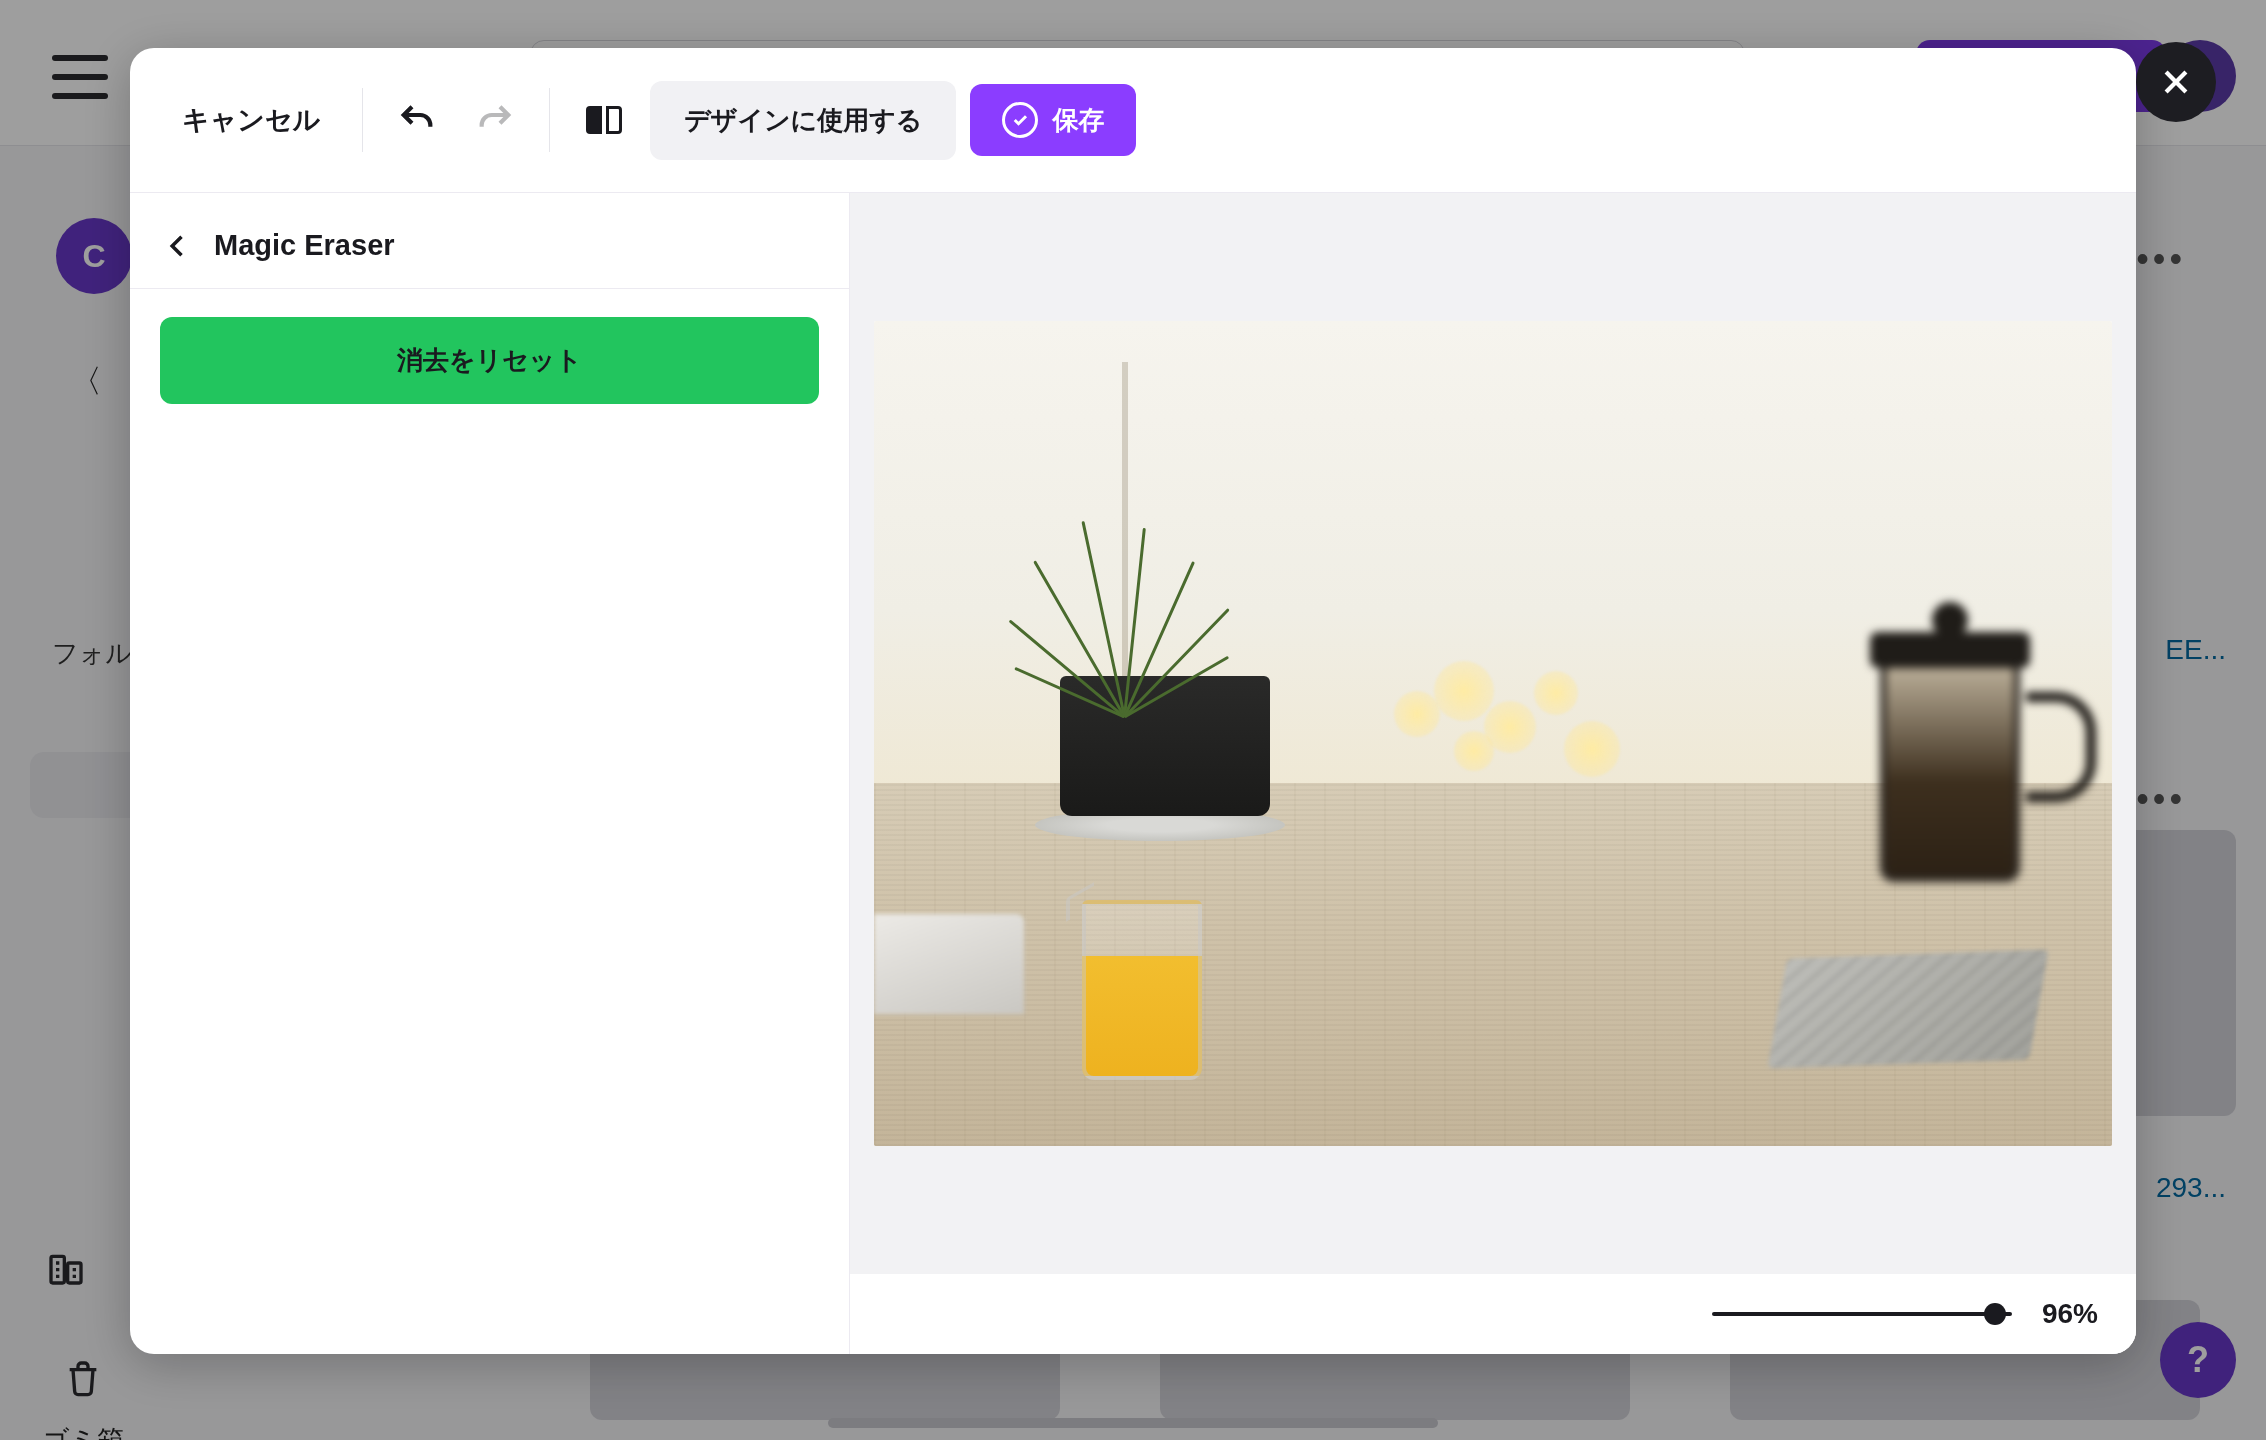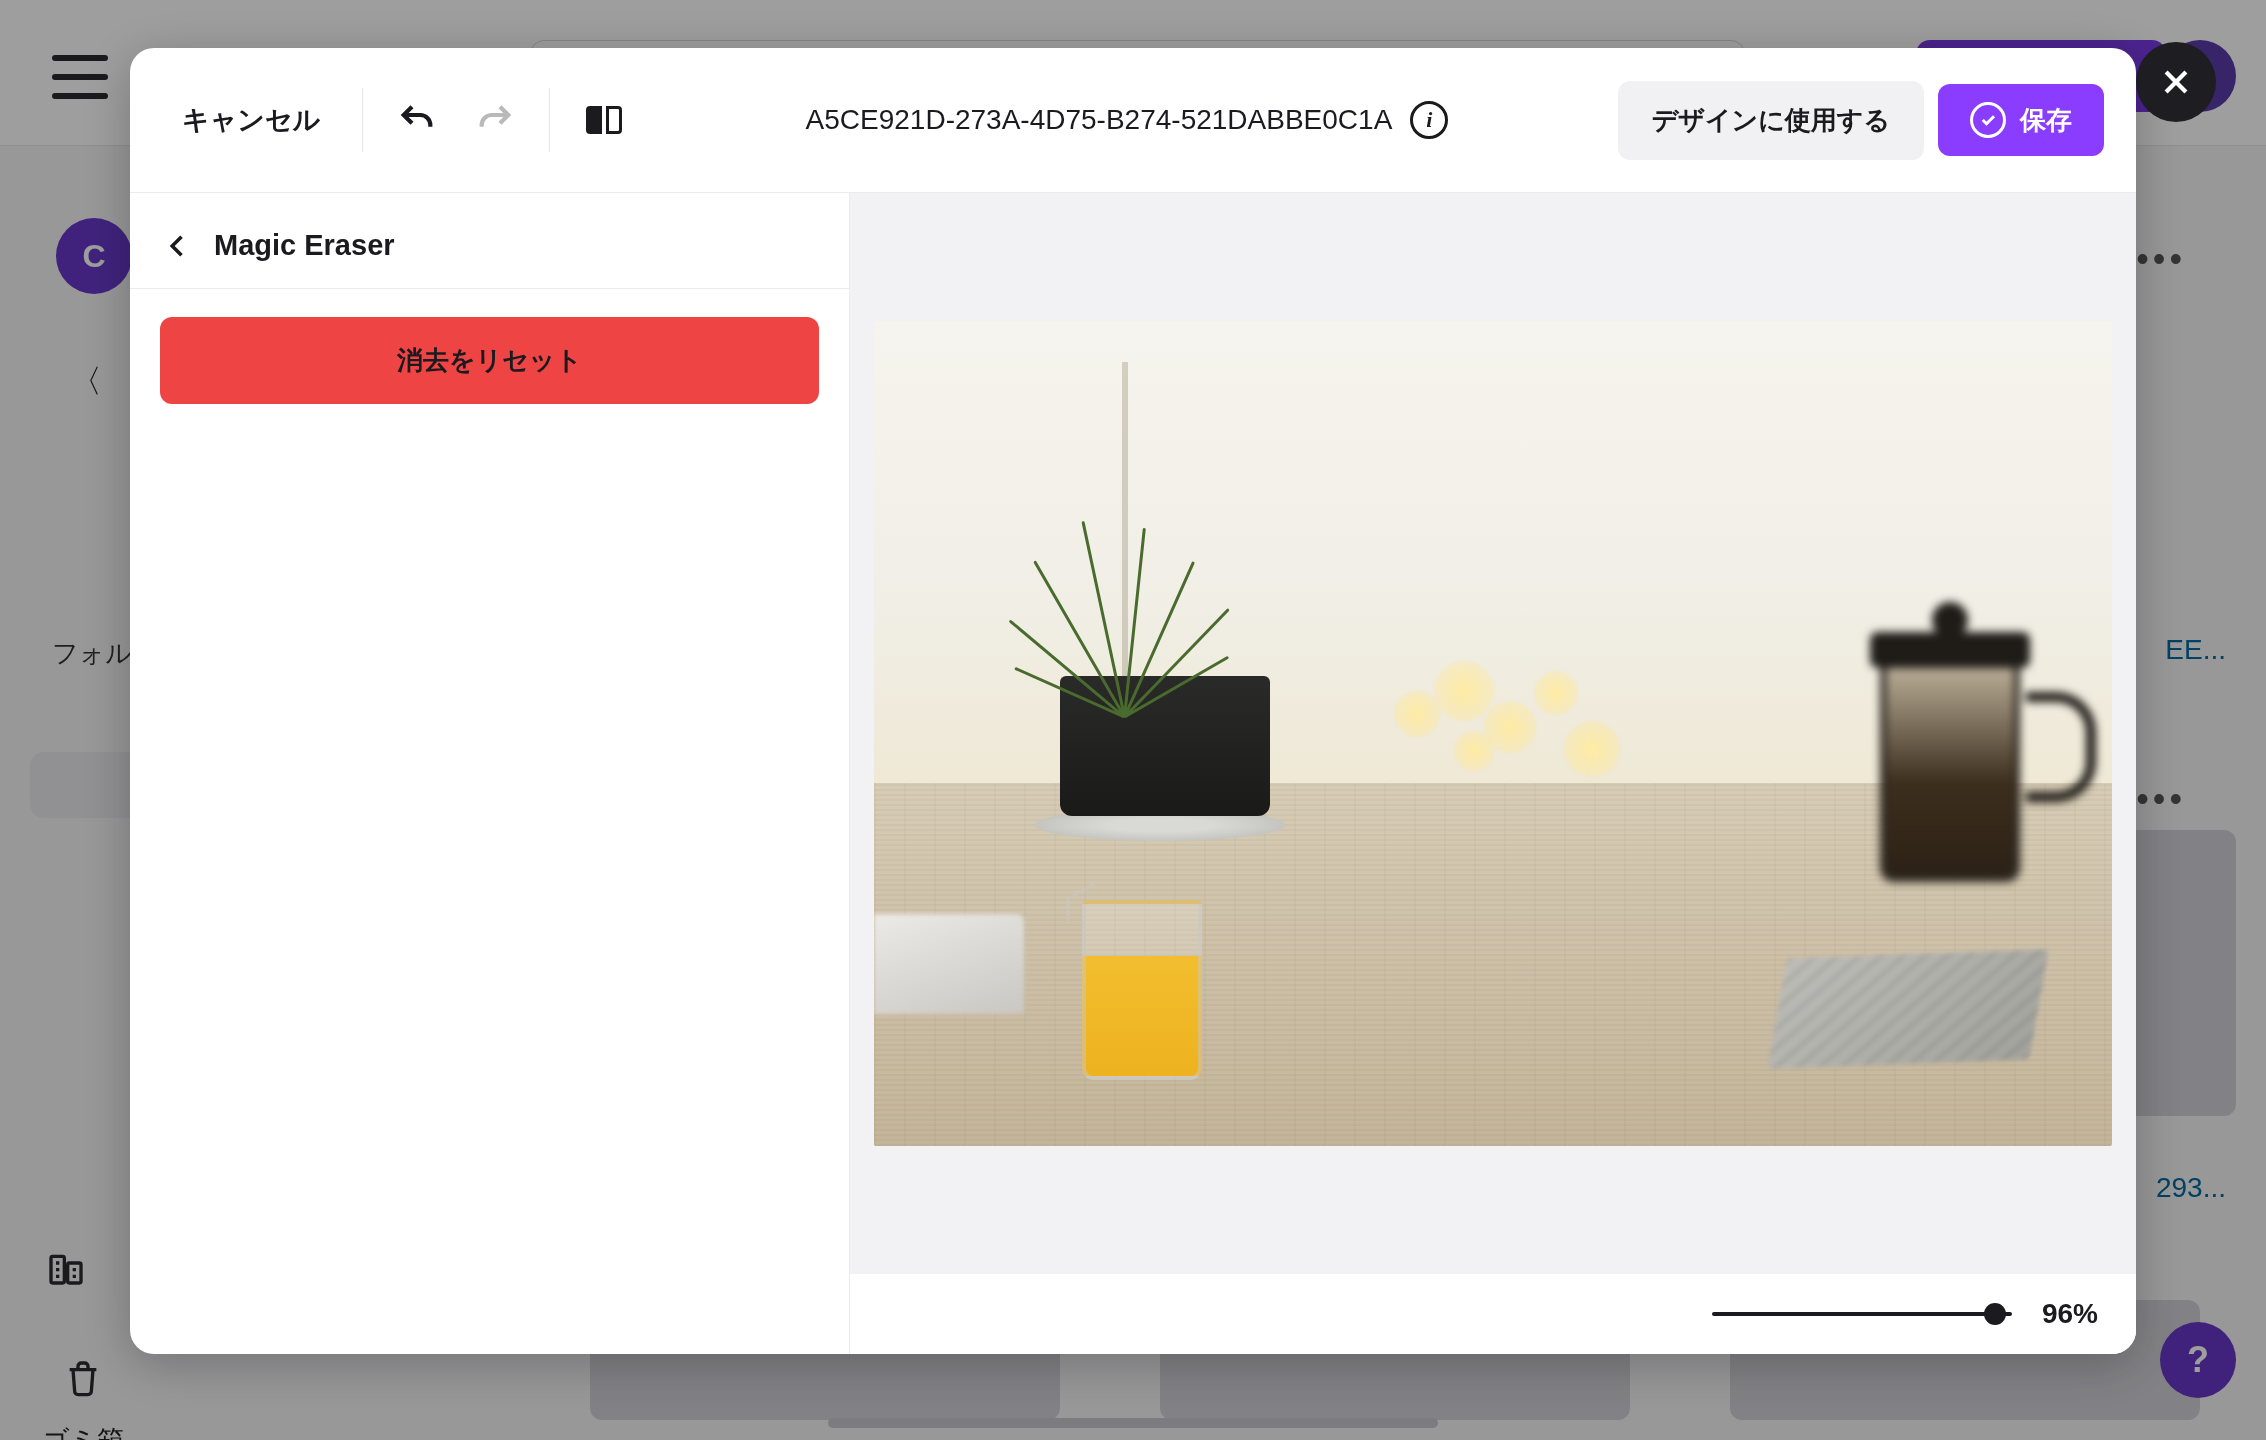--- a/index.html
+++ b/index.html
@@ -74,21 +74,21 @@
   .panel-content { padding: 10px 34px; flex:1; }
   .slider-row { display:flex; align-items:center; justify-content:space-between; margin-bottom: 18px; }
   .slider-label { font-size:26px; color:#1a1a1f; }
   .slider-value { width:78px; height:48px; border:1px solid #d6d6dc; border-radius:10px; display:flex; align-items:center; justify-content:center; font-size:24px; font-weight:600; }
   .slider-track { position:relative; height: 40px; }
   .track-bg { position:absolute; left:0; right:0; top:18px; height:5px; background:#e3e3e8; border-radius:3px; }
   .track-fill { position:absolute; left:0; width:120px; top:18px; height:5px; background:#8b3dff; border-radius:3px; }
   .track-thumb { position:absolute; left:108px; top:6px; width:28px; height:28px; background:#fff; border:2px solid #bdbdc4; border-radius:50%; box-shadow:0 1px 3px rgba(0,0,0,0.15); }
 
   .panel-footer { border-top:1px solid #eceaf1; padding: 28px 30px 32px; }
-  .reset-btn { width:100%; background:#ef4444; border-radius:12px; padding: 26px 0; text-align:center; font-size:26px; font-weight:700; color:#1a1a1f; }
+  .reset-btn { width:100%; background:#22c55e; border-radius:12px; padding: 26px 0; text-align:center; font-size:26px; font-weight:700; color:#1a1a1f; }
 
   
   .right-canvas { flex:1; background:#f2f2f4; display:flex; flex-direction:column; position:relative; }
   .canvas-stage { flex:1; display:flex; align-items:center; justify-content:center; padding: 24px; }
   .image-frame { background:#fff; width: 100%; max-width: 1240px; aspect-ratio: 3/2; position:relative; overflow:hidden; border-radius:2px; }
 
   
   .scene { position:absolute; inset:0; }
   .sky { position:absolute; inset:0; background: linear-gradient(180deg, #f6f4ee 0%, #f0eee5 35%, #efe8d4 58%, #e6dcc2 60%); }
   .wood { position:absolute; left:0; right:0; bottom:0; height:44%; background: linear-gradient(180deg, #d7ccb6 0%, #cfc2a9 40%, #c4b59a 100%);} 
@@ -191,24 +191,20 @@
         </svg>
     </div>
     <div class="vdiv"></div>
     <div class="icon-btn">
       <div class="compare-icon">
           <div class="left"></div>
           <div class="right"></div>
         </div>
     </div>
 
-    <div class="modal-title-wrap">
-      <div class="modal-title">A5CE921D-273A-4D75-B274-521DABBE0C1A</div>
-      <div class="info-icon">i</div>
-    </div>
 
     <div class="use-btn">デザインに使用する</div>
     <div class="save-btn">
       <span class="check">
           <svg viewBox="0 0 24 24">
             <path d="M5 12l5 5L20 7"></path>
           </svg>
         </span>
       <span>保存</span>
     </div>

